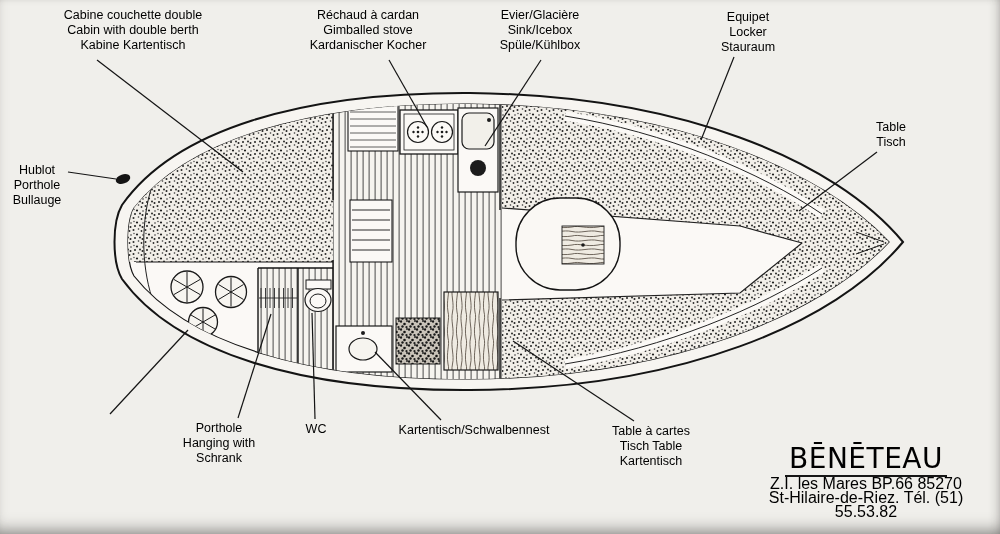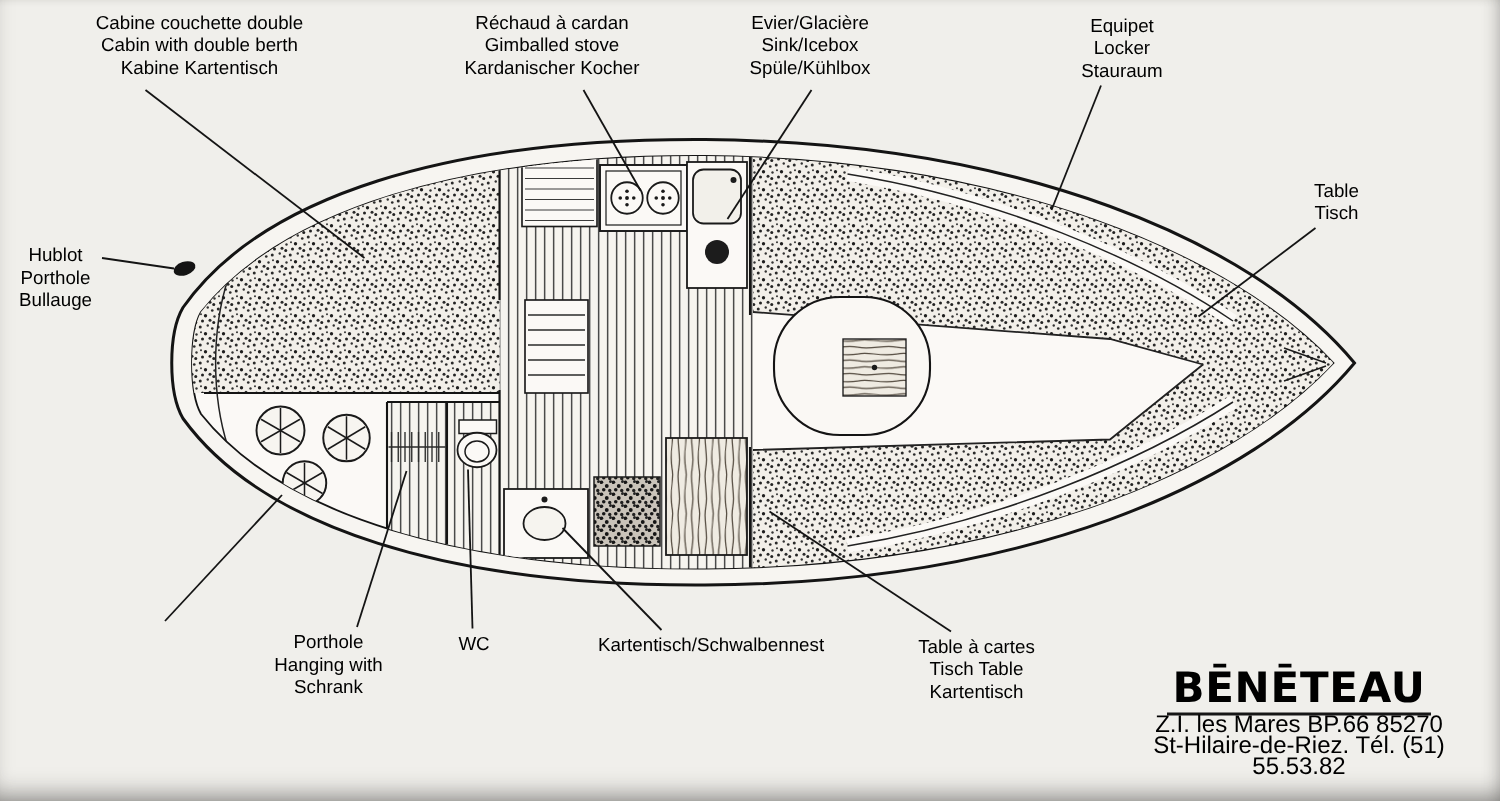--- a/index.html
+++ b/index.html
@@ -17,21 +17,21 @@
   .plan-svg{position:absolute;left:0;top:0;}
   .label{
     position:absolute;transform:translateX(-50%);
     text-align:center;font-size:12.5px;line-height:15px;
     white-space:nowrap;
   }
   .footer{
     position:absolute;right:20px;top:443px;width:228px;text-align:center;
   }
   .brand{
-    font-family:"DejaVu Sans",sans-serif;font-weight:bold;font-size:28px;
+    font-family:"DejaVu Sans",sans-serif;font-weight:normal;font-size:28px;
     letter-spacing:.5px;line-height:31px;display:inline-block;
     border-bottom:2px solid #161616;padding:0 4px 1px;text-align:center;
   }
   .addr{font-size:16px;line-height:14px;}
   .addr:first-of-type{margin-top:3px;}
 </style>
 </head>
 <body>
 
 <div class="page">

